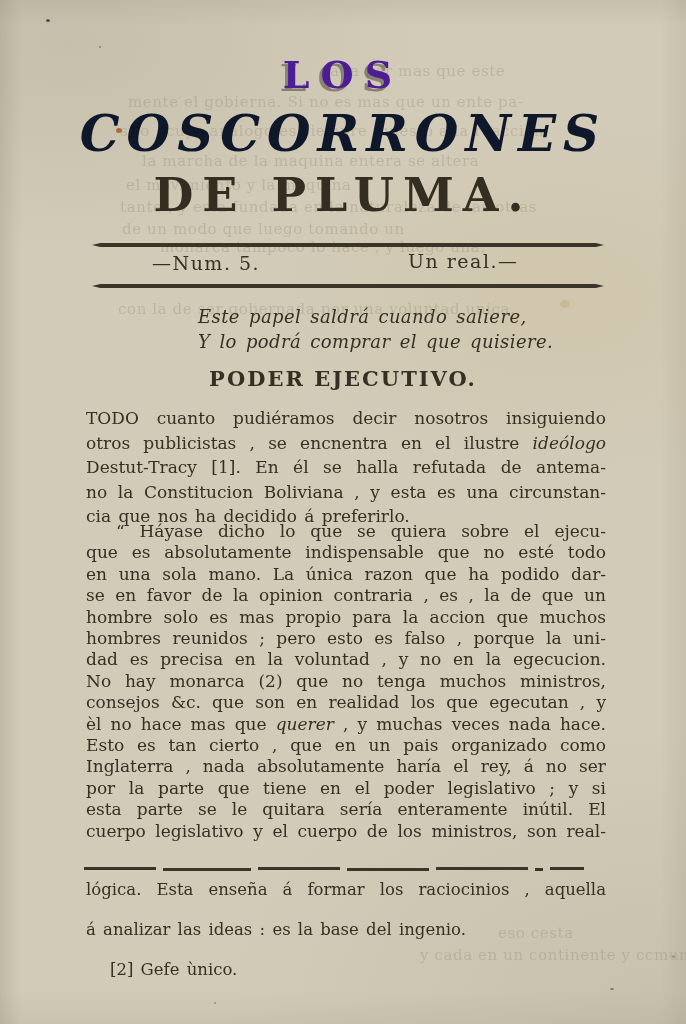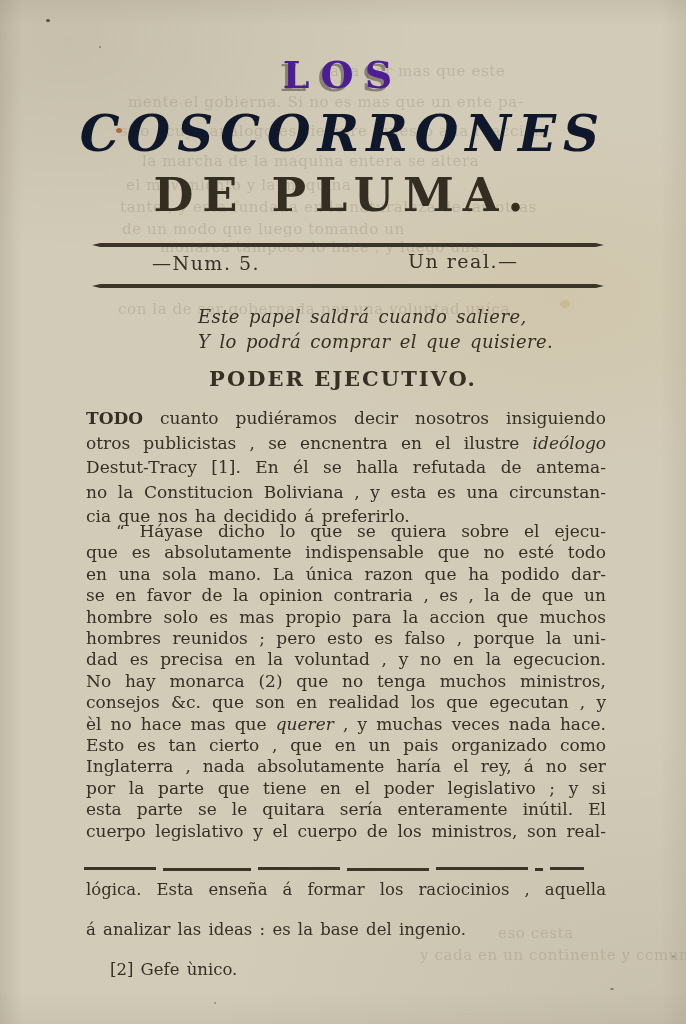--- a/index.html
+++ b/index.html
@@ -64,21 +64,21 @@
   .fnrule{position:absolute;top:866px;left:84px;width:522px;display:flex;align-items:center;}
   .fnrule .seg{height:3px;background:#3b3428;}
   .fnrule .gap{height:3px;}
 
   .footnotes{top:878px;font-size:16.5px;line-height:23px;}
   .fl{text-align:justify;text-align-last:justify;}
   .fl.end{text-align-last:left;}
   .fl.ind{padding-left:24px;text-indent:0;}
   .fl.noj{text-align:left;text-align-last:left;margin-top:17px;}
   i{font-style:italic;}
-  b{font-weight:bold;margin-top:44px;}
+  b{font-weight:normal;margin-top:44px;}
 </style>
 </head>
 <body>
 
 <div class="paper"></div>
 
 <div class="bleed-layer" id="bleed">
     <div class="bleed" style="left: 330px; top: 62px;">a la par mas que este</div>
     <div class="bleed" style="left: 128px; top: 93px; text-align: right;">mente el gobierna.  Si no es mas que un ente pa-</div>
     <div class="bleed" style="left: 120px; top: 122px;">sito , cuyo analogo es siempre funesto a la reaccion.</div>

